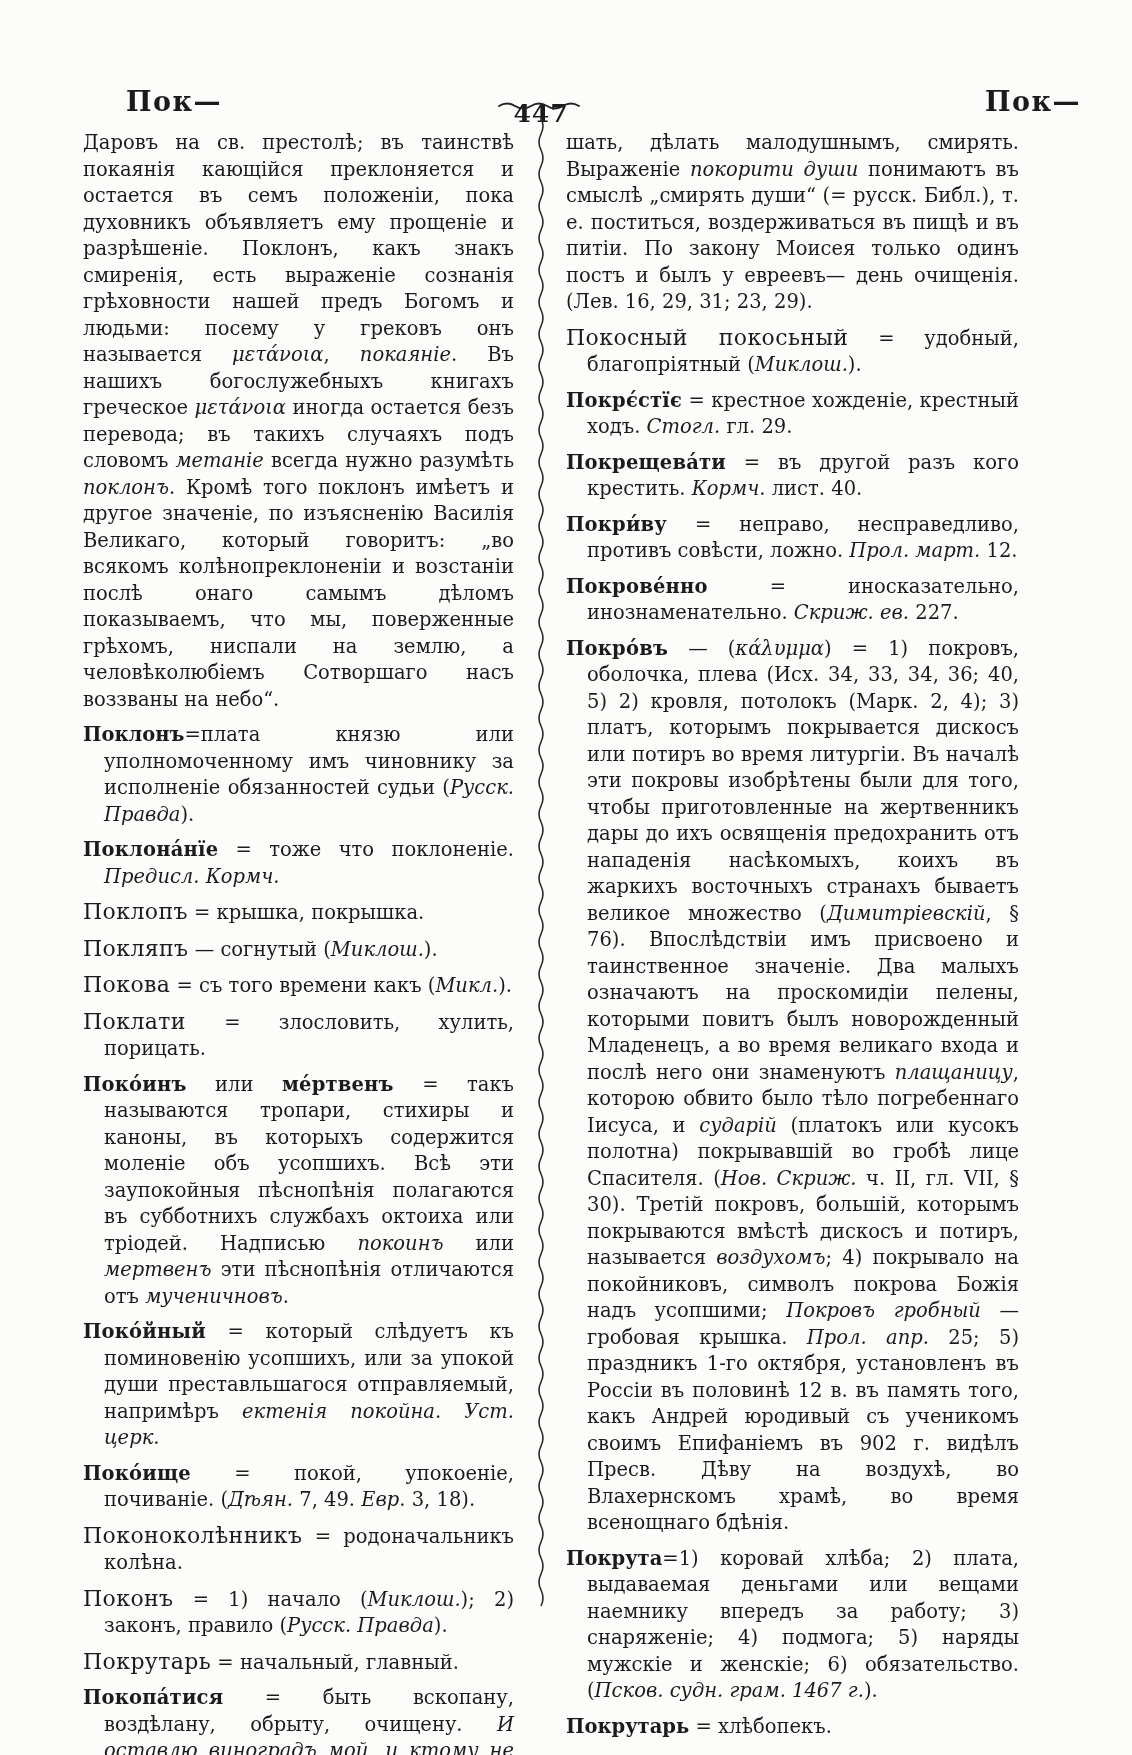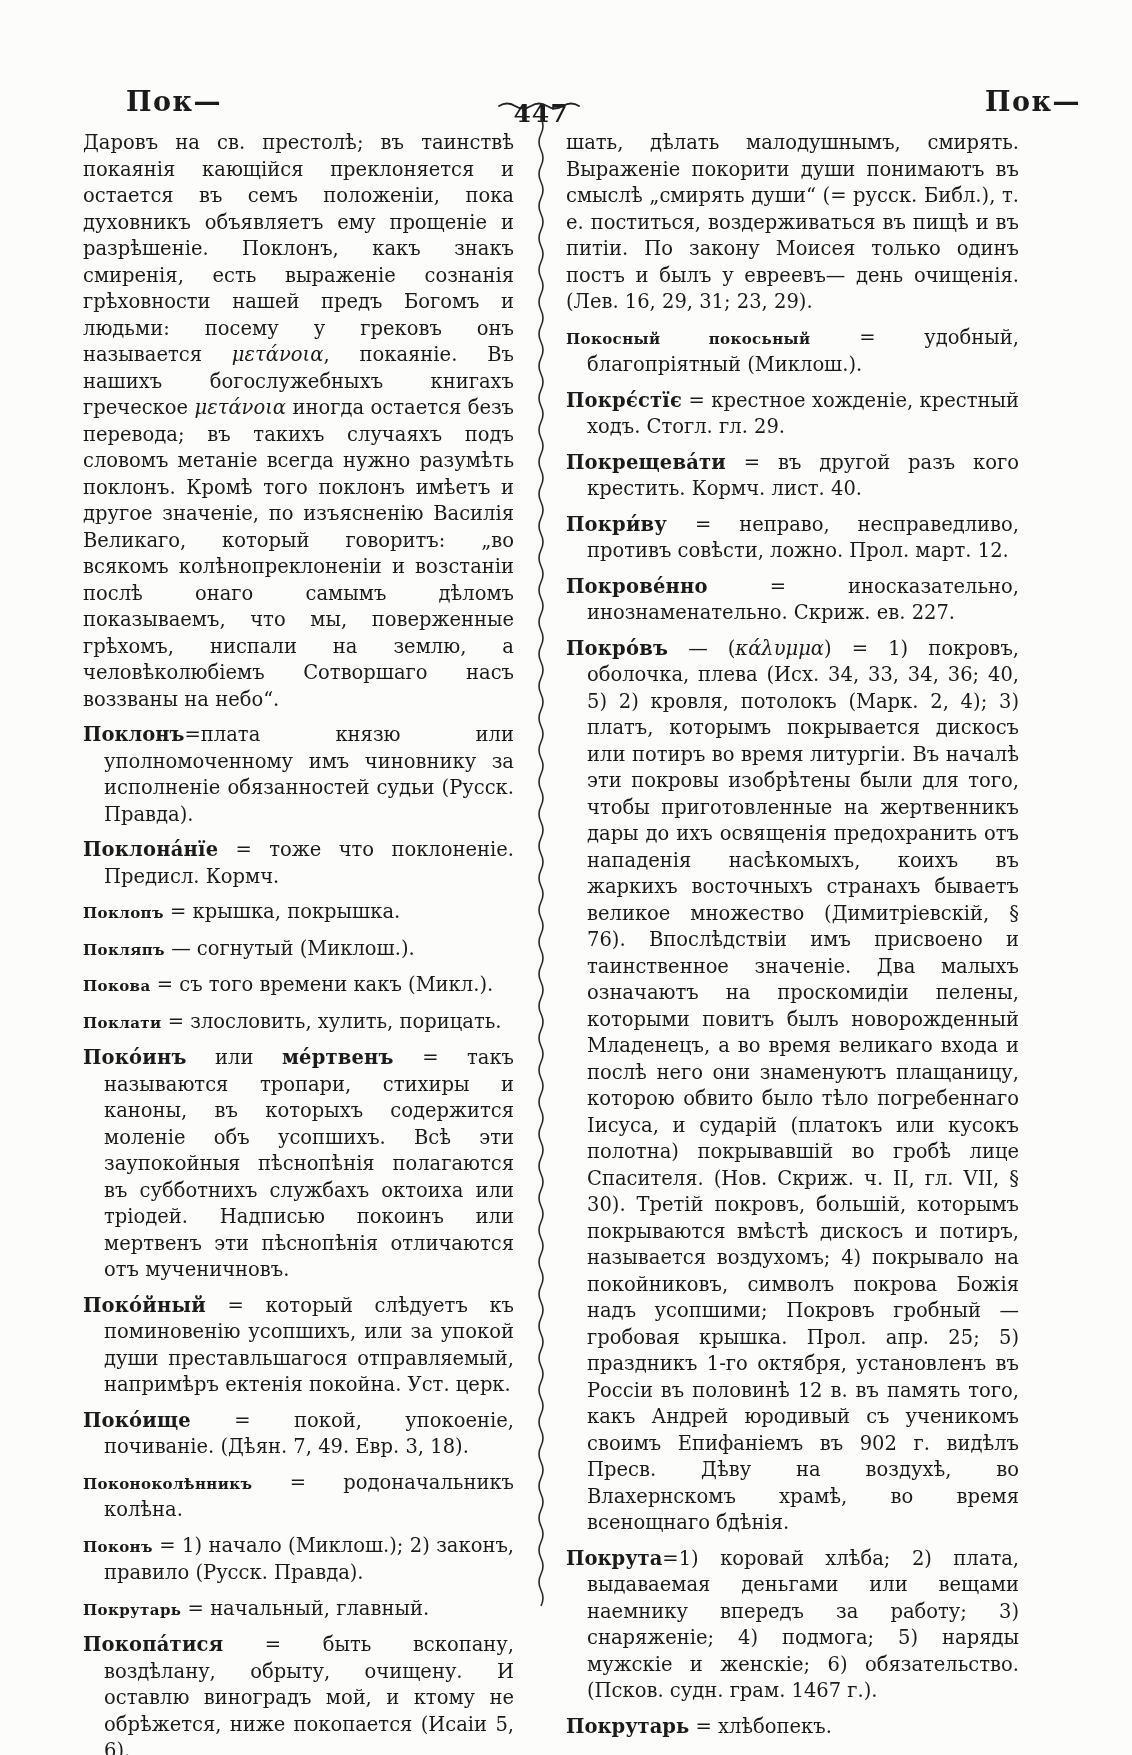--- a/index.html
+++ b/index.html
@@ -27,25 +27,25 @@
   .col{
     position:absolute;top:121px;
     font-size:19.5px;line-height:26.5px;
     text-align:justify;
   }
   .col-left{left:74px;width:449px;}
   .col-right{left:557px;width:471px;}
   p.entry{margin:9px;padding-left:21px;text-indent:-21px;}
   p.cont{padding-left:0;text-indent:0;}
   .run-n{}
-  .run-i{}
+  .run-i{font-style:italic;}
   .run-g{font-style:italic;}
   .run-b{font-weight:bold;}
   .run-sl{font-weight:bold;letter-spacing:0.2px;}
-  .run-sc{font-weight:bold;font-size:15px;letter-spacing:0.4px;}
+  .run-sc{font-weight:normal;font-size:22px;letter-spacing:0.4px;}
 </style>
 </head>
 <body>
 
 <div class="page">
 
   <span class="header-side" id="header-left">Пок—</span>
 
   <div class="page-num">447</div>
 

